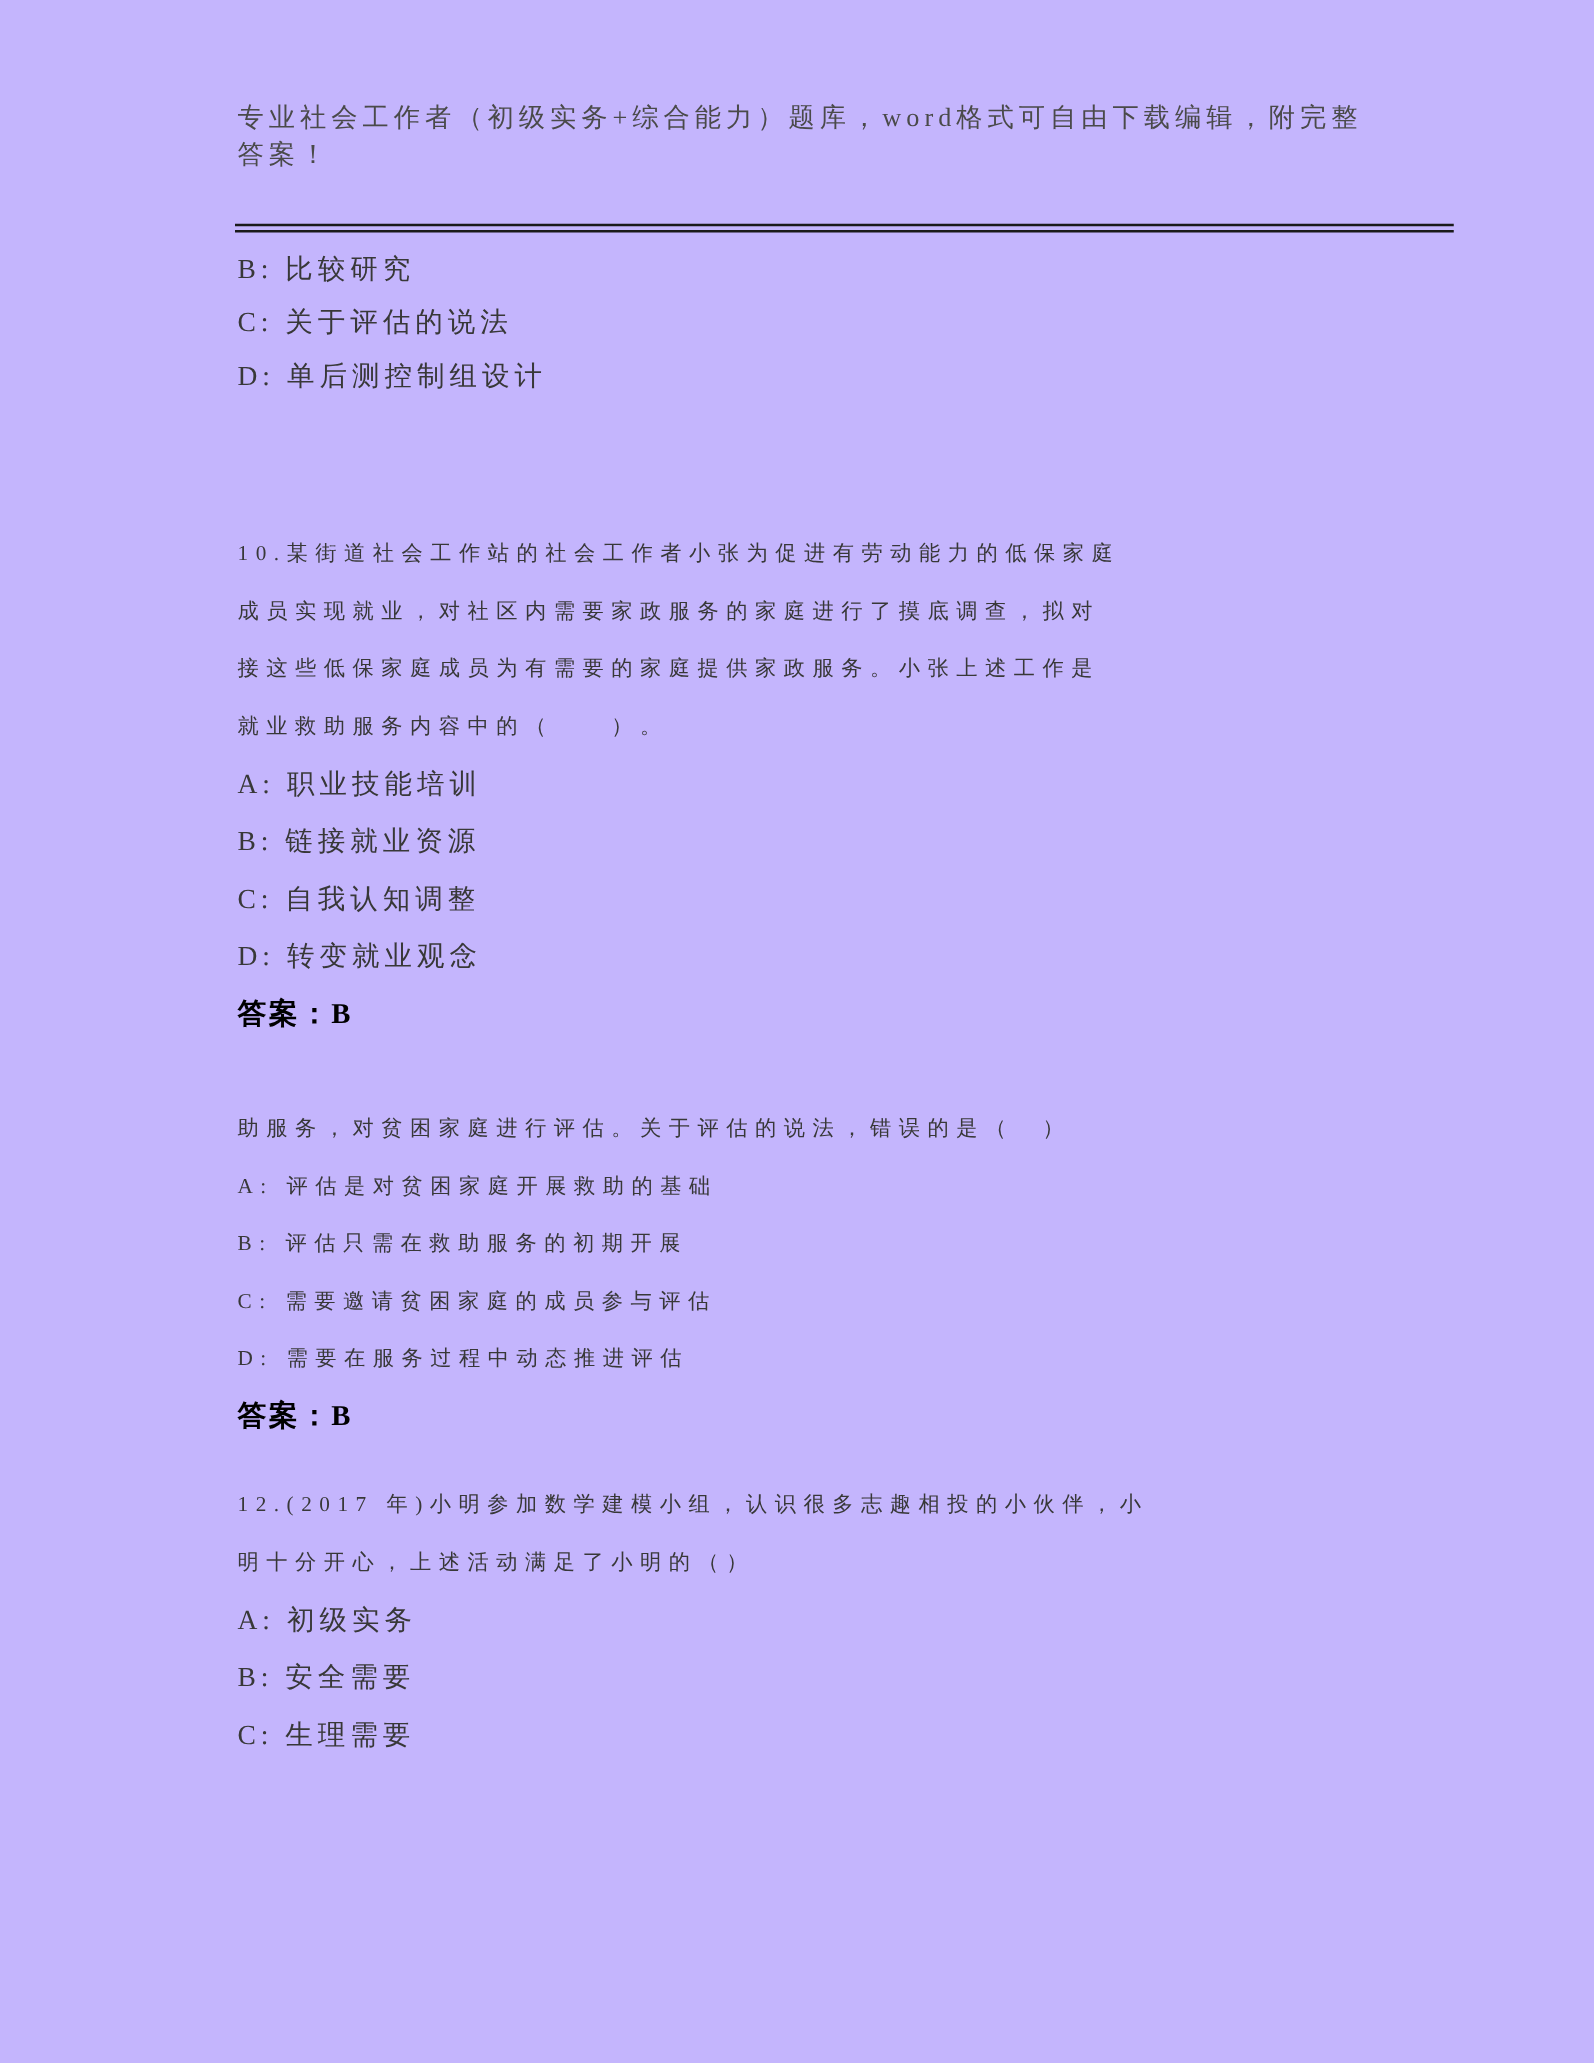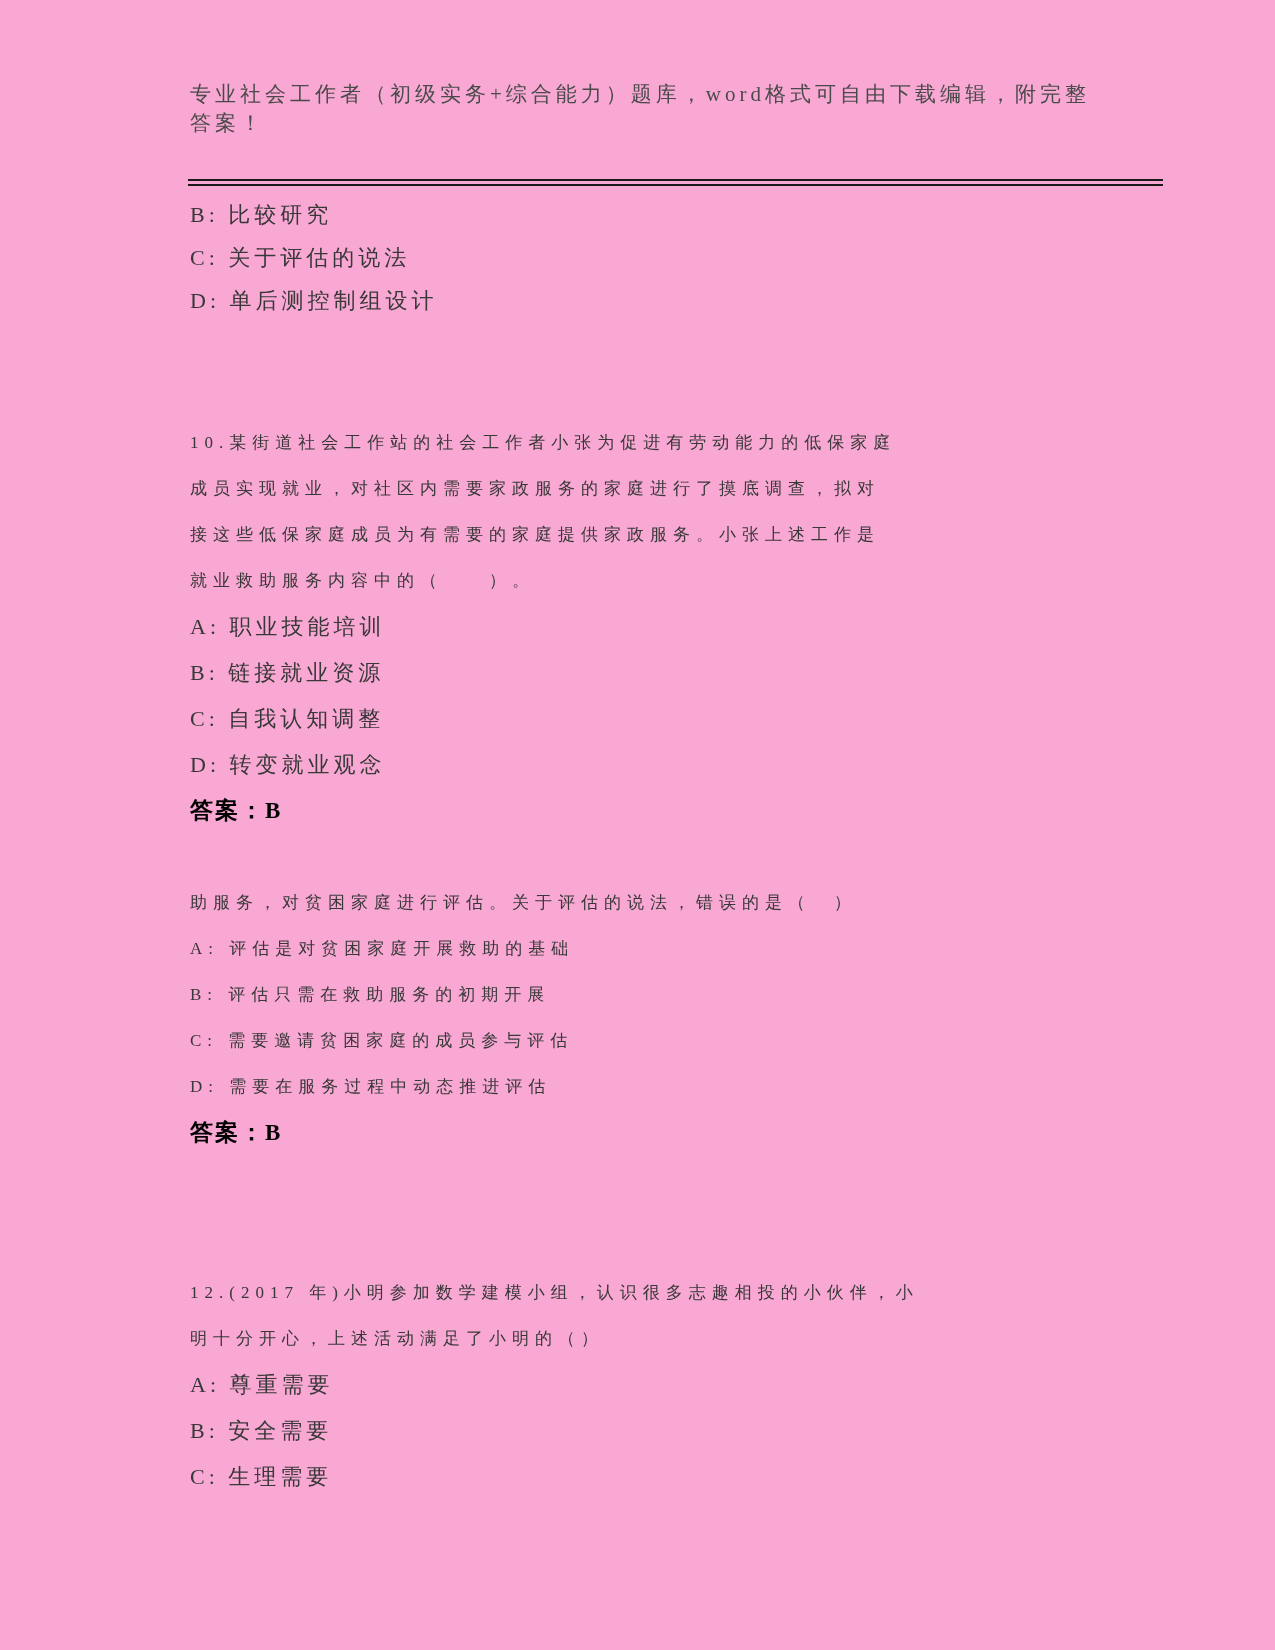--- a/index.html
+++ b/index.html
@@ -1,20 +1,20 @@
 <!DOCTYPE html>
 <html><head>
 <meta charset="utf-8">
 <style>
   html, body { margin: 0; padding: 0; background: #ffffff; }
   .page {
     position: relative;
     width: 1275px;
     height: 1650px;
-    background: #f9a8d4;
+    background: #c4b5fd;
     font-family: "Liberation Serif", "DejaVu Serif", serif;
     color: #383838;
     overflow: hidden;
   }
   .header-block {
     position: absolute;
     left: 190px;
     top: 80px;
     width: 990px;
   }
@@ -78,21 +78,21 @@
 
   <div class="block pitch46" style="top:880px">
     <div class="row lg">助服务，对贫困家庭进行评估。关于评估的说法，错误的是（　）</div>
     <div class="row lg">A: 评估是对贫困家庭开展救助的基础</div>
     <div class="row lg">B: 评估只需在救助服务的初期开展</div>
     <div class="row lg">C: 需要邀请贫困家庭的成员参与评估</div>
     <div class="row lg">D: 需要在服务过程中动态推进评估</div>
     <div class="row ans">答案：B</div>
   </div>
 
-  <div class="block pitch46" style="top:1270px">
+  <div class="block pitch46" style="top:1181px">
     <div class="row lg">12.(2017 年)小明参加数学建模小组，认识很多志趣相投的小伙伴，小</div>
     <div class="row lg">明十分开心，上述活动满足了小明的（）</div>
-    <div class="row sm">A: 尊重需要</div>
+    <div class="row sm">A: 初级实务</div>
     <div class="row sm">B: 安全需要</div>
     <div class="row sm">C: 生理需要</div>
   </div>
 
 </div>
 
 </body></html>

